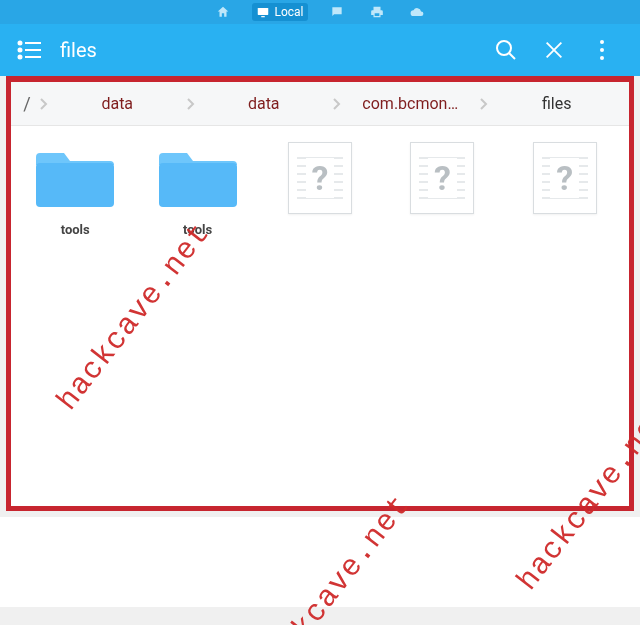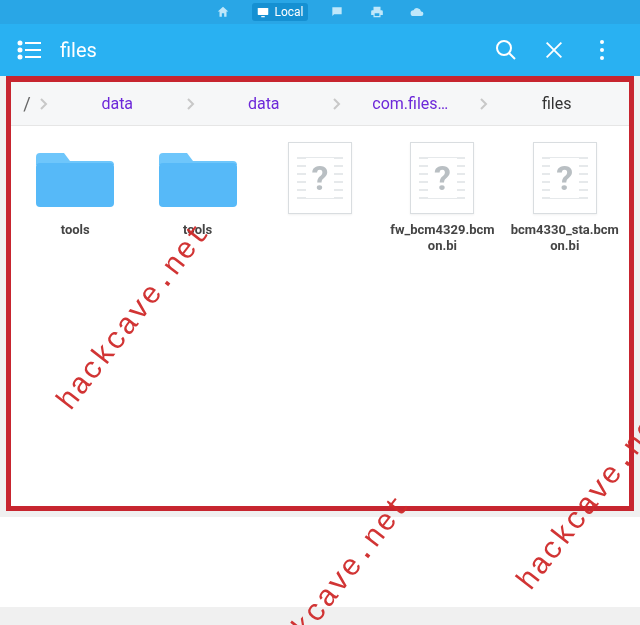--- a/index.html
+++ b/index.html
@@ -73,21 +73,21 @@
   }
   .crumb-root {
     width: 24px;
     text-align: center;
     color: #666;
     font-size: 18px;
   }
   .crumb {
     flex: 1;
     text-align: center;
-    color: #6d28d9;
+    color: #7f1d1d;
     overflow: hidden;
     text-overflow: ellipsis;
     padding: 0 2px;
   }
   .crumb.last { color: #333; }
   .chev {
     color: #c8c8c8;
     display:flex; align-items:center;
   }
 
@@ -258,21 +258,21 @@
       <svg width="10" height="14" viewBox="0 0 10 14" fill="none" stroke="#c8c8c8" stroke-width="2">
           <polyline points="2,2 7,7 2,12"></polyline>
         </svg>
     </span>
     <div class="crumb">data</div>
     <span class="chev">
       <svg width="10" height="14" viewBox="0 0 10 14" fill="none" stroke="#c8c8c8" stroke-width="2">
           <polyline points="2,2 7,7 2,12"></polyline>
         </svg>
     </span>
-    <div class="crumb">com.files…</div>
+    <div class="crumb">com.bcmon…</div>
     <span class="chev">
       <svg width="10" height="14" viewBox="0 0 10 14" fill="none" stroke="#c8c8c8" stroke-width="2">
           <polyline points="2,2 7,7 2,12"></polyline>
         </svg>
     </span>
     <div class="crumb last">files</div>
   </div>
 
   <div class="grid">
 
@@ -304,30 +304,28 @@
           </div>
       </div>
     </div>
 
     <div class="item">
       <div class="thumb">
         <div class="file-unknown">
             <span class="q">?</span>
           </div>
       </div>
-      <div class="label">fw_bcm4329.bcmon.bi</div>
     </div>
 
     <div class="item">
       <div class="thumb">
         <div class="file-unknown">
             <span class="q">?</span>
           </div>
       </div>
-      <div class="label">bcm4330_sta.bcmon.bi</div>
     </div>
 
   </div>
 </div>
 
 <div class="footer-space"></div>
 
 <div class="watermark wm1">hackcave.net</div>
 <div class="watermark wm2">hackcave.net</div>
 <div class="watermark wm3">hackcave.net</div>

